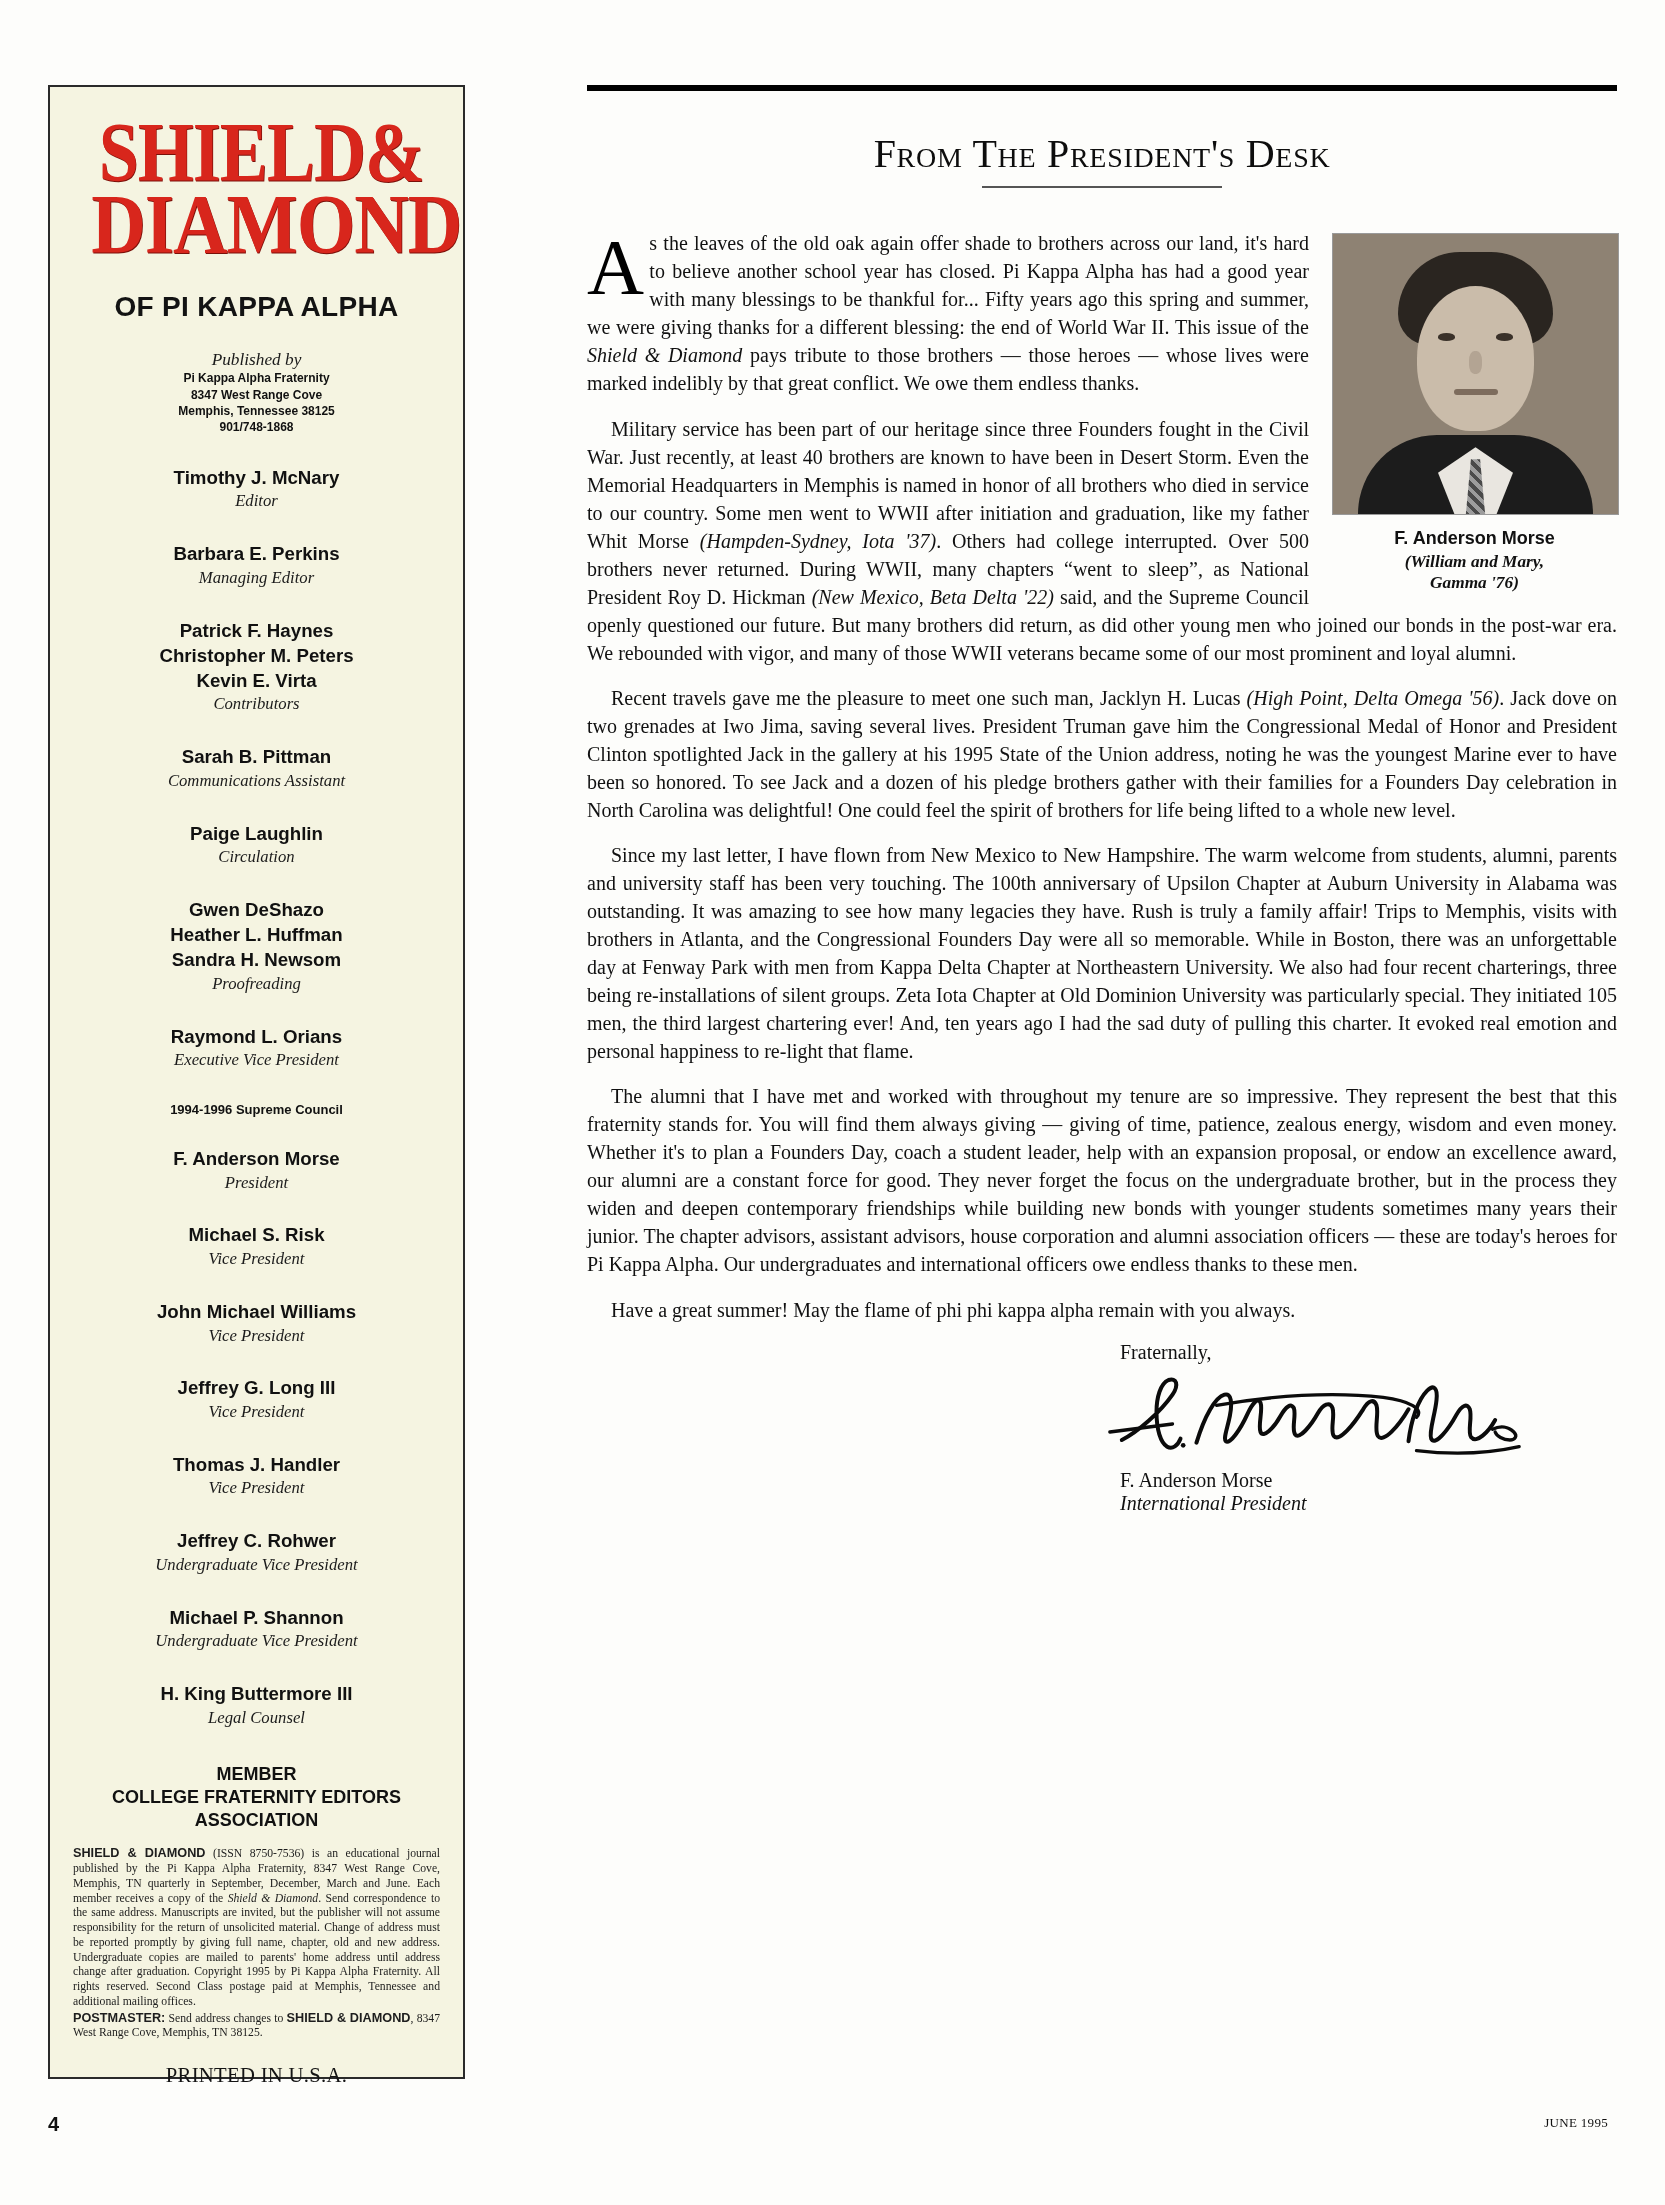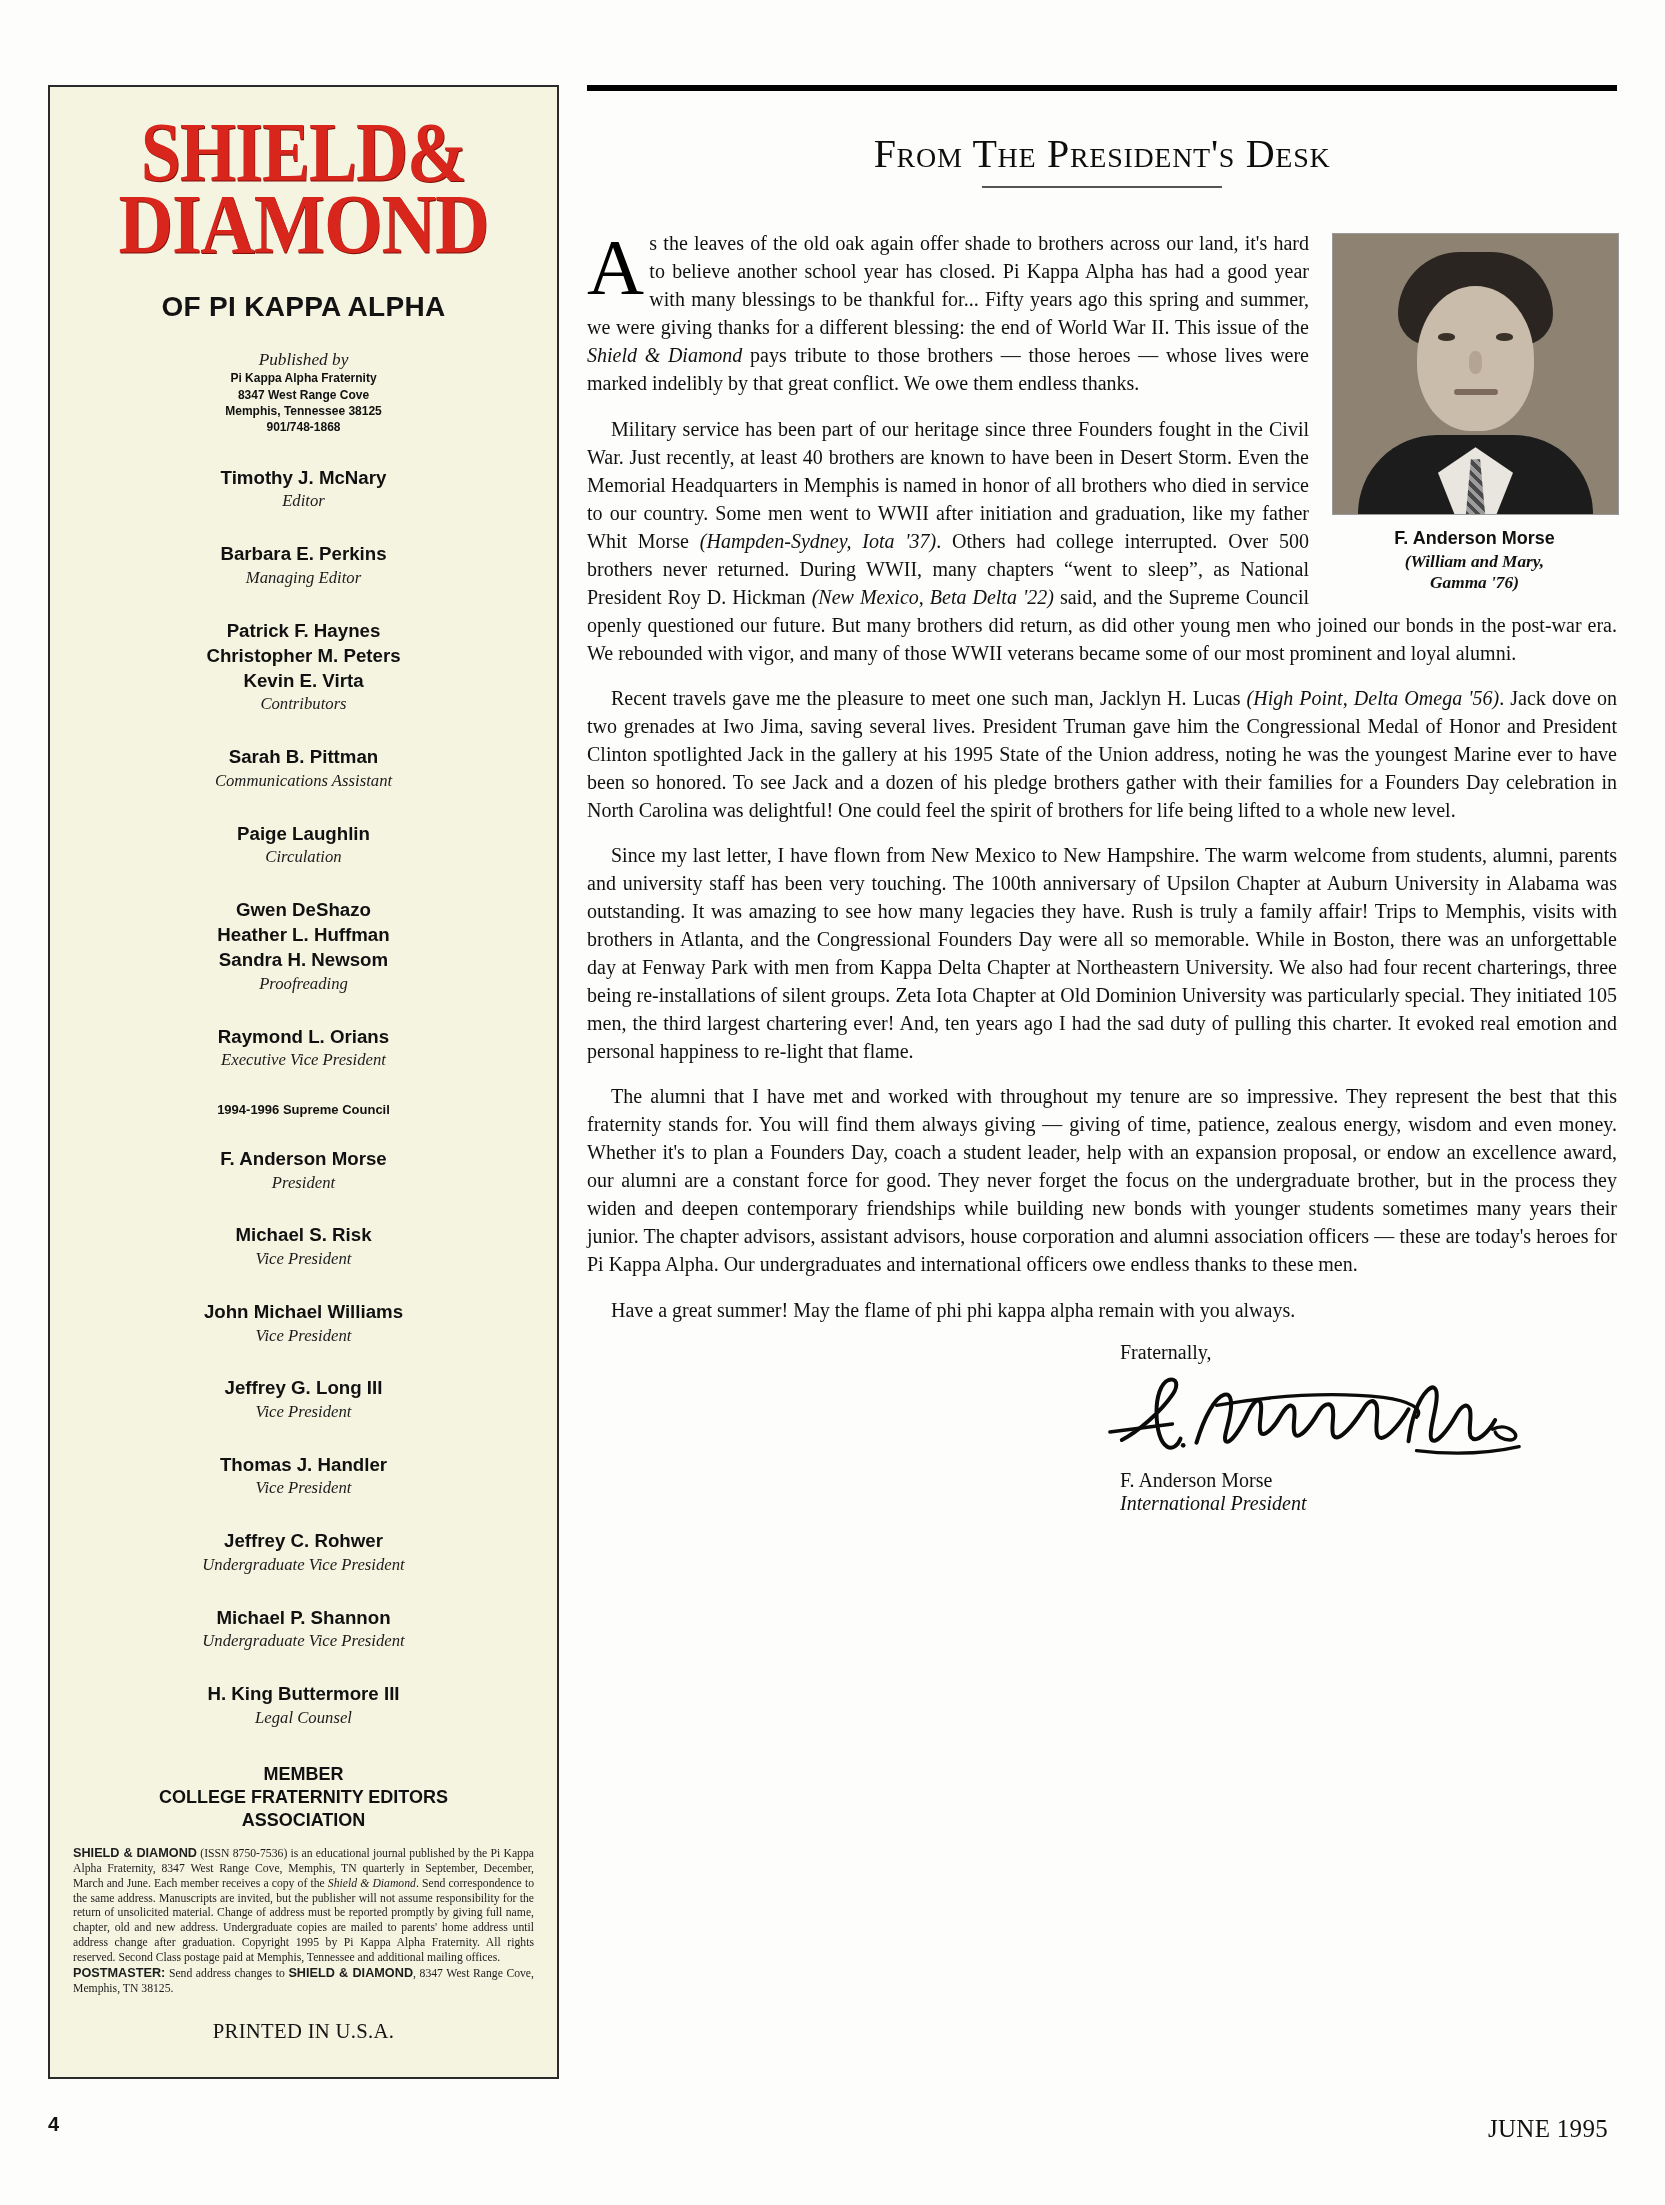--- a/index.html
+++ b/index.html
@@ -8,21 +8,21 @@
     background:#ffffff;
     font-family:"Liberation Serif",serif;
     color:#111;
     position:relative;
     overflow:hidden;
   }
   .page{position:absolute;inset:0;background:#fdfdfb;}
 
   
   .sidebar{
-    position:absolute;left:48px;top:85px;width:511px;height:1994px;
+    position:absolute;left:48px;top:85px;width:417px;height:1994px;
     background:#f5f4e1;
     border:2px solid #2a2a2a;
     box-sizing:border-box;
     padding:20px 23px 12px 23px;
     text-align:center;
   }
   .logo{
     font-family:"Liberation Serif",serif;
     color:#d8261c;
     font-weight:bold;
@@ -94,21 +94,21 @@
 
   
   .sig-block{margin-top:17.3px;padding-left:533px;}
   .frat{font-size:20px;}
   .sig-svg{margin:4px 0 1.3px -17.3px;display:block;}
   .sig-name{font-size:20px;}
   .sig-role{font-style:italic;font-size:20px;}
 
   
   .pagenum{position:absolute;left:48px;top:2113px;font-family:"Liberation Sans",sans-serif;font-weight:bold;font-size:20px;color:#111;}
-  .issue{position:absolute;right:57px;top:2115px;font-size:25px;letter-spacing:0.3px;color:#111;}
+  .issue{position:absolute;right:57px;top:2115px;font-size:13px;letter-spacing:0.3px;color:#111;}
 </style>
 </head>
 <body>
 
 <div class="page">
 
   <div class="sidebar">
 
     <div class="logo">
       <span class="l1">SHIELD&amp;</span>

